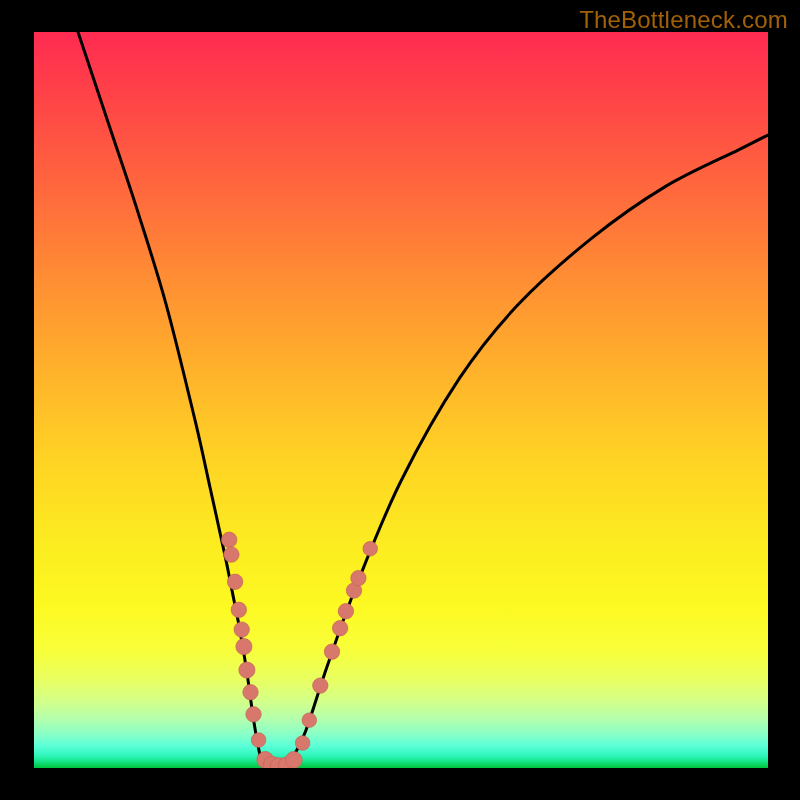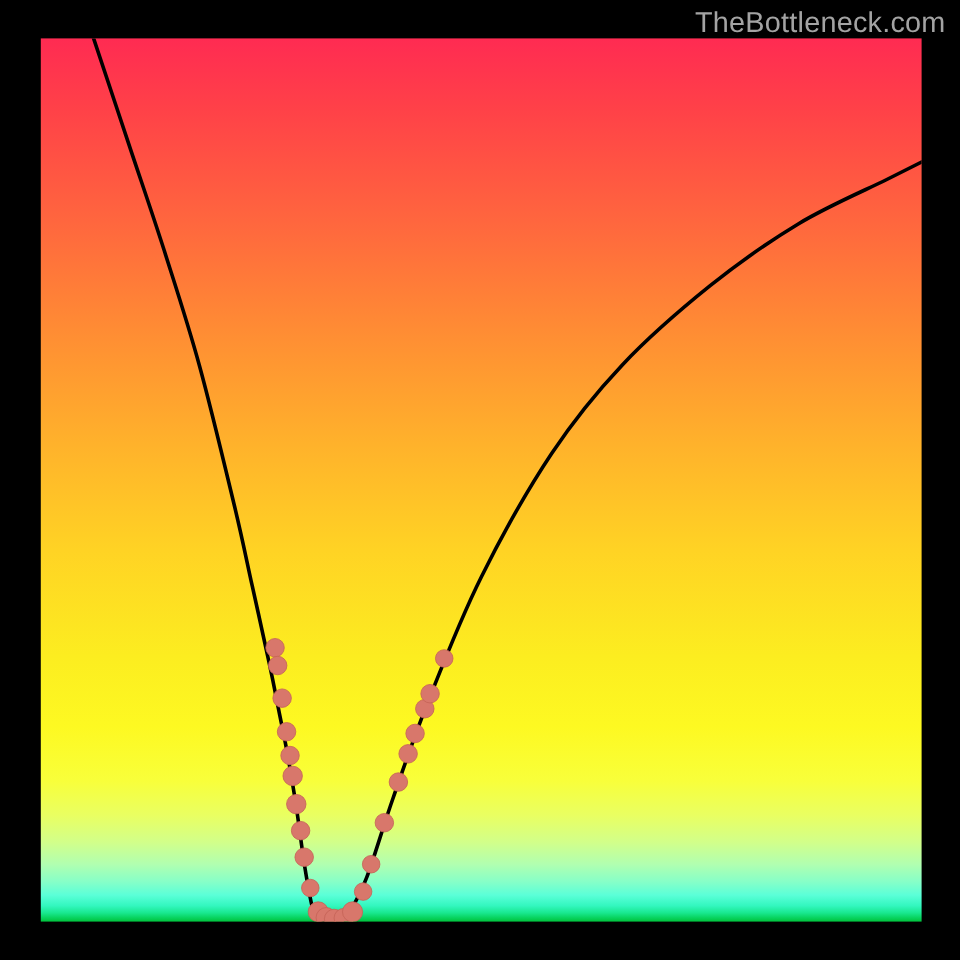--- a/index.html
+++ b/index.html
@@ -44,21 +44,21 @@
       #33f7bf 98.2%,
       #19e890 99%,
       #07d25c 99.6%,
       #00c23c 100%
     );
   }
   .watermark {
     position: absolute;
     top: 6px;
     right: 12px;
-    color: #a3a3a3;
+    color: #a16207;
     font-size: 24px;
     letter-spacing: 0.2px;
     font-weight: 400;
   }
   svg.curve {
     position: absolute;
     left: 0;
     top: 0;
     width: 734px;
     height: 736px;

